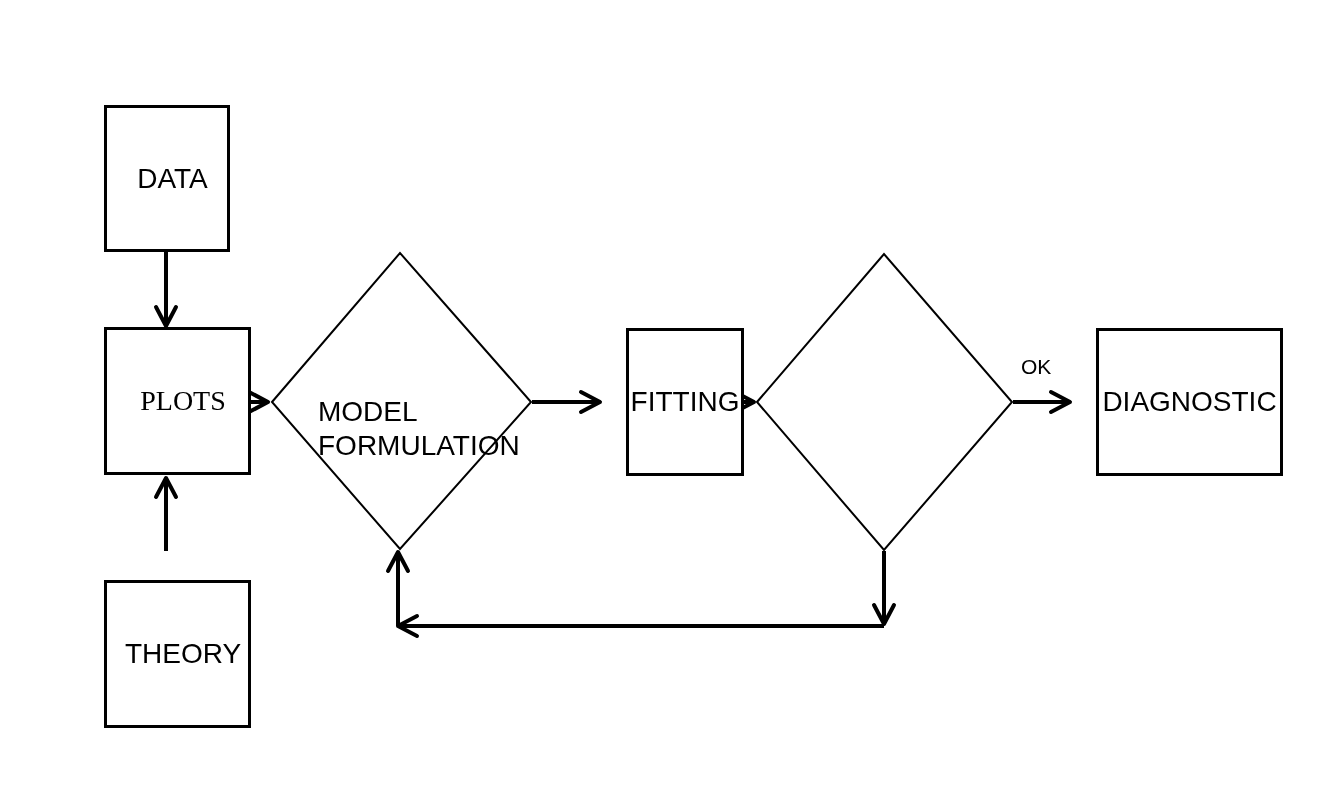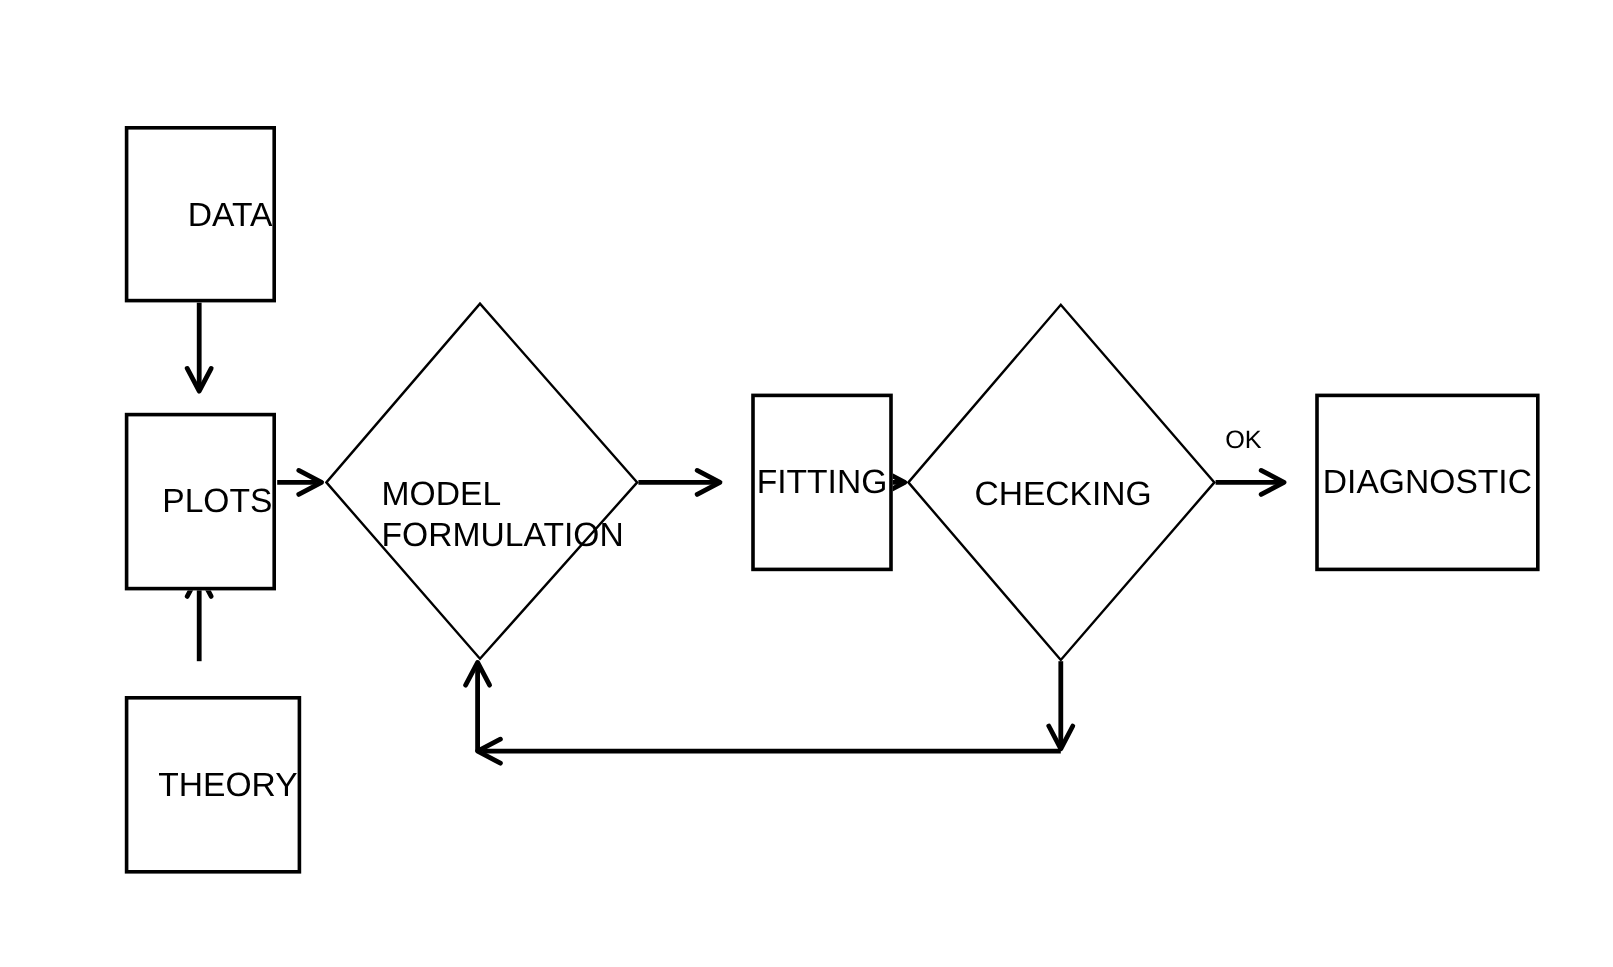--- a/index.html
+++ b/index.html
@@ -27,25 +27,25 @@
     position: absolute;
     box-sizing: border-box;
     border: 3px solid #000000;
     background: #ffffff;
     display: flex;
     align-items: center;
     font-size: 28px;
     line-height: 30px;
     white-space: nowrap;
   }
-  .node-box.pad-left { padding-left: 11px; justify-content: flex-end; }
+  .node-box.pad-left { padding-left: 11px; justify-content: center; }
   .node-box.center   { justify-content: center; margin-left: 24px; }
 
   .box-data      { left: 104px; top: 105px; width: 126px; height: 147px; }
-  .box-plots     { left: 104px; top: 344px; width: 126px; height: 148px; }
+  .box-plots     { left: 104px; top: 327px; width: 147px; height: 148px; font-family: Liberation Serif, serif; }
   .box-theory    { left: 104px; top: 580px; width: 147px; height: 148px; }
   .box-fitting   { left: 602px; top: 328px; width: 118px; height: 148px; }
   .box-inference { left: 1072px; top: 328px; width: 187px; height: 148px; }
 
   .diamond-label {
     position: absolute;
     font-size: 28px;
     line-height: 34px;
     white-space: nowrap;
     margin-top: 25px;
@@ -136,18 +136,17 @@
   <div class="node-box box-inference center">
     <span>DIAGNOSTIC</span>
   </div>
 
   <div class="diamond-label label-model-formulation">
     <div>MODEL</div>
     <div>FORMULATION</div>
   </div>
 
   <div class="diamond-label label-diagnostic-checking">
-    <div>CHECKING</div>
   </div>
 
   <div class="edge-label-ok">OK</div>
 
 </div>
 
 </body></html>

